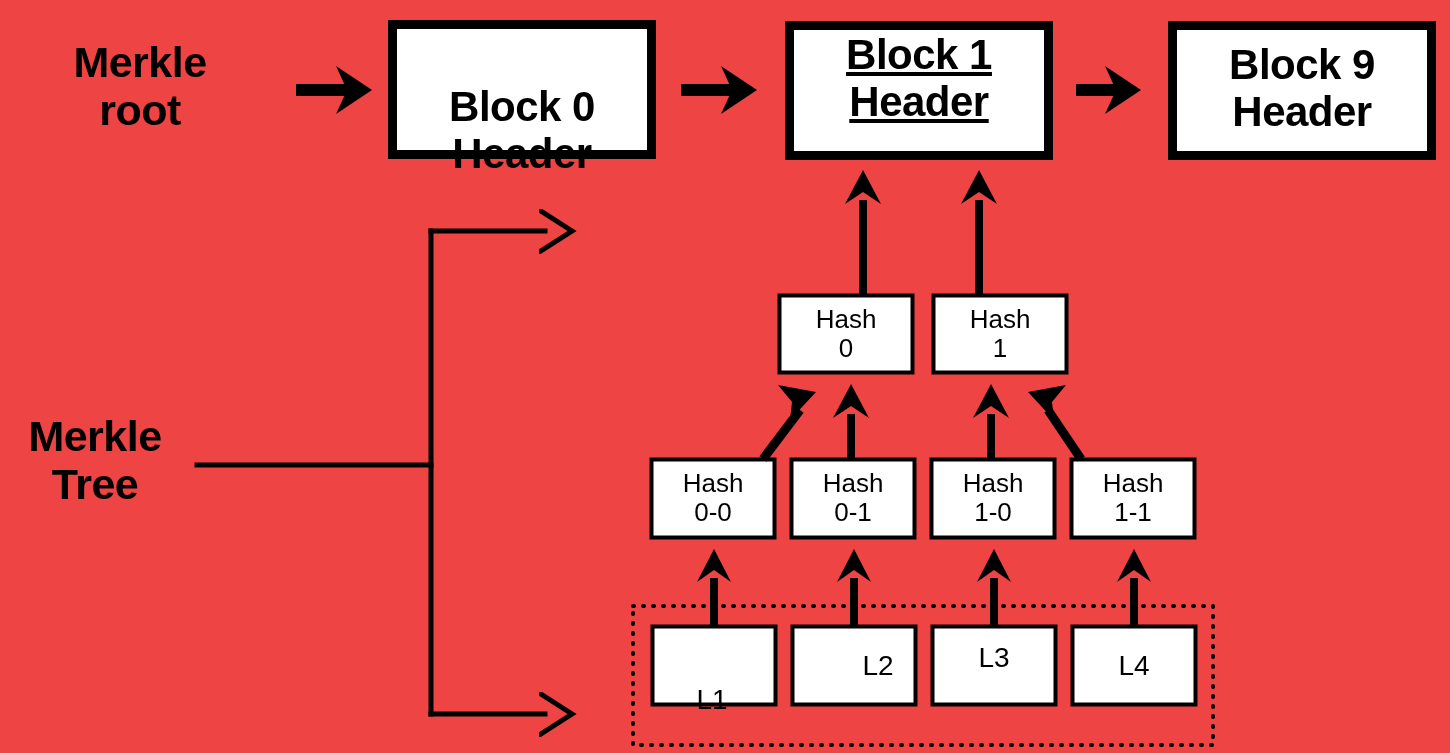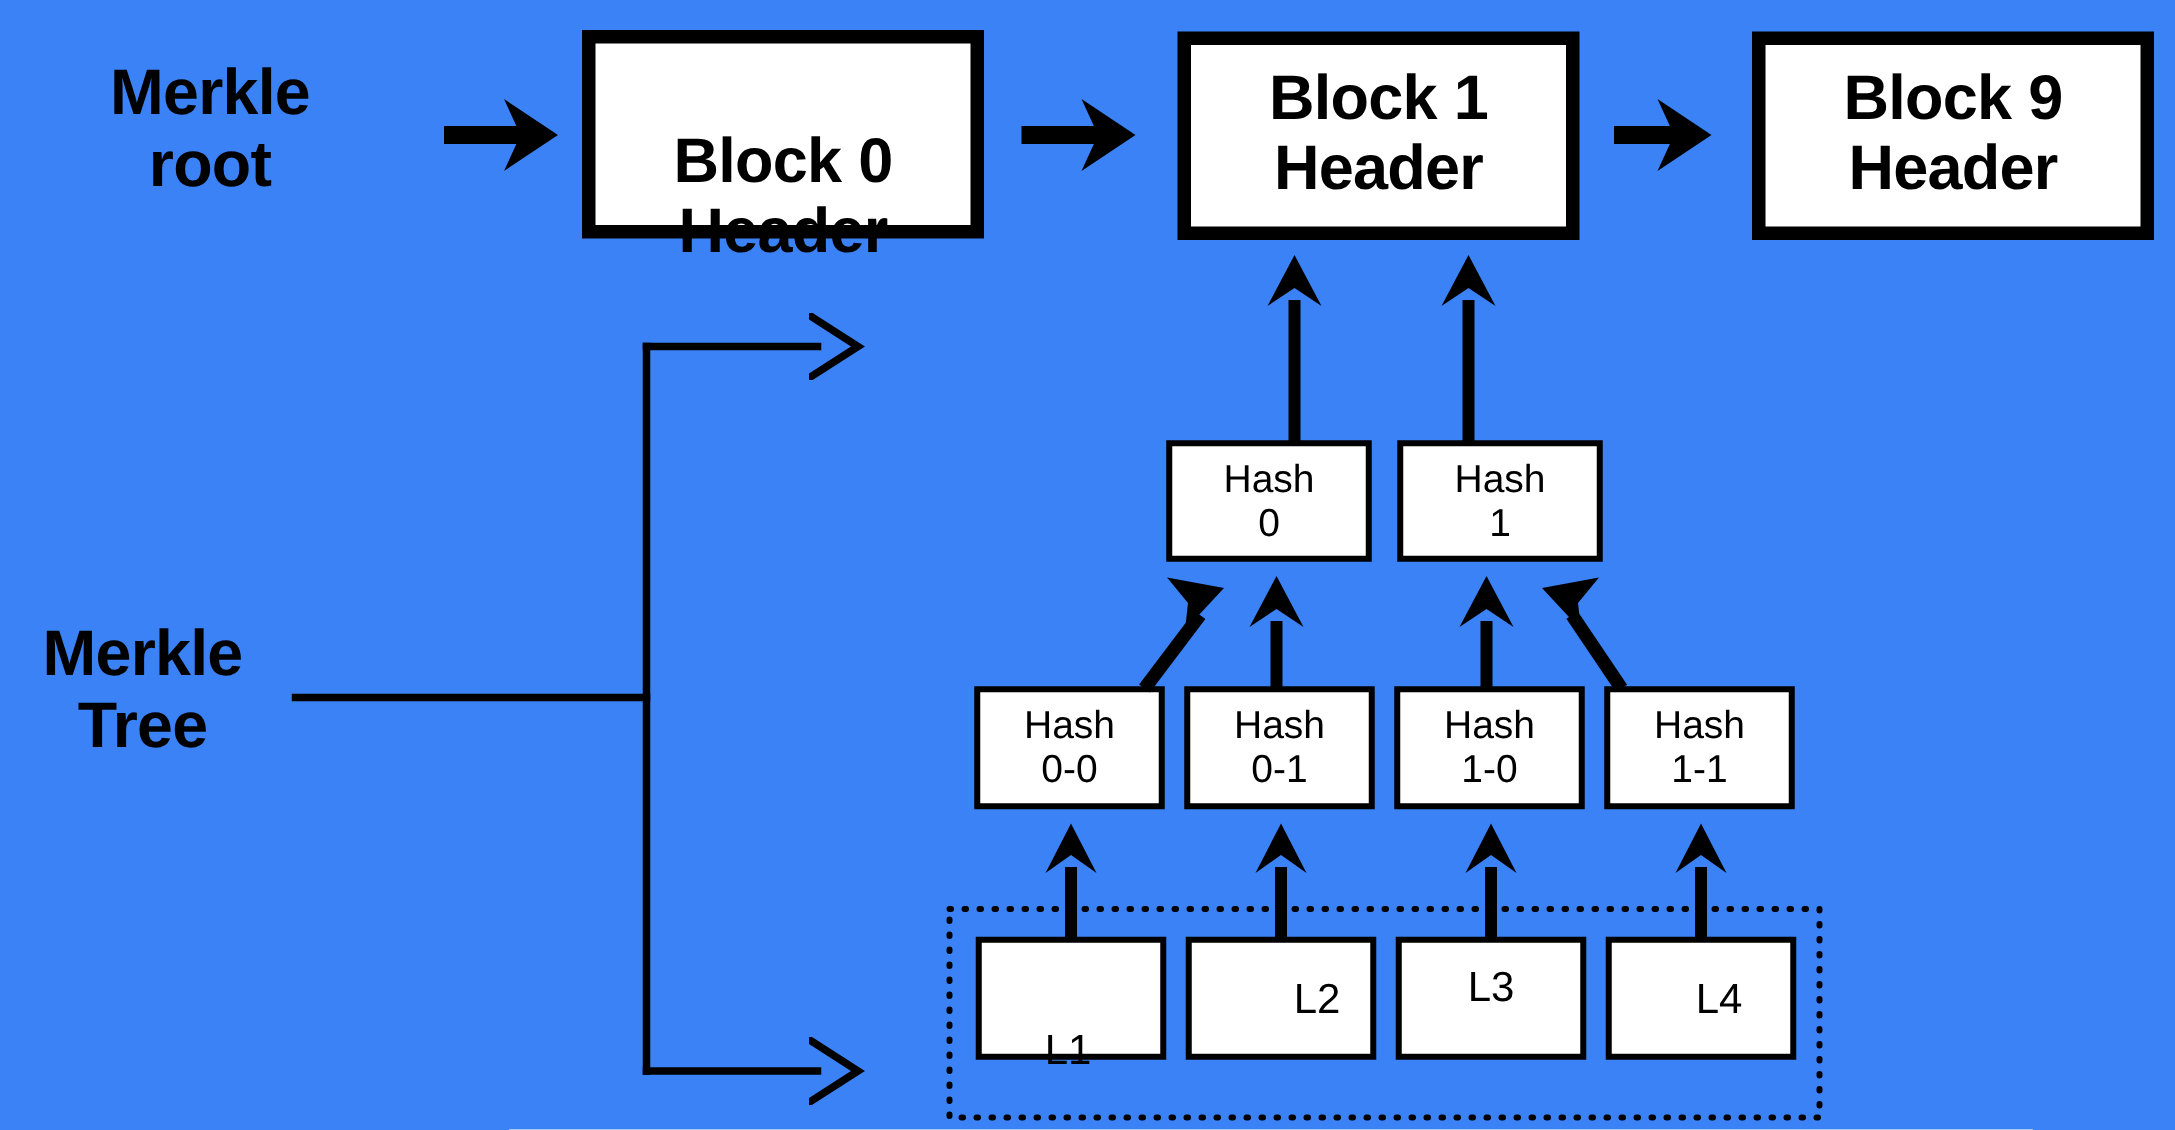--- a/index.html
+++ b/index.html
@@ -8,21 +8,21 @@
     background: #ffffff;
   }
   body {
     font-family: "Liberation Sans", sans-serif;
     color: #000000;
   }
   #canvas {
     position: relative;
     width: 1450px;
     height: 753px;
-    background: #3b82f6;
+    background: #ef4444;
     overflow: hidden;
   }
   #diagram-svg {
     position: absolute;
     left: 0;
     top: 0;
     width: 1450px;
     height: 753px;
   }
   .lbl {
@@ -156,21 +156,21 @@
   </svg>
 
   <div class="lbl bold-label" style="left:20px; top:38px; width:240px;">Merkle
 root</div>
 
   <div class="lbl bold-label" style="left:0px; top:412px; width:190px;">Merkle
 Tree</div>
 
   <div class="lbl header-label" style="left:392px; top:40px; width:260px;margin-top:43px;">Block 0
 Header</div>
-  <div class="lbl header-label" style="left:789px; top:41px; width:260px;">Block 1
+  <div class="lbl header-label" style="left:789px; top:31px; width:260px;text-decoration:underline;">Block 1
 Header</div>
   <div class="lbl header-label" style="left:1172px; top:41px; width:260px;">Block 9
 Header</div>
 
   <div class="lbl hash-label" style="left:779px; top:305px; width:134px;">Hash
 0</div>
   <div class="lbl hash-label" style="left:933px; top:305px; width:134px;">Hash
 1</div>
 
   <div class="lbl hash-label" style="left:651px; top:469px; width:124px;">Hash
@@ -178,16 +178,16 @@
   <div class="lbl hash-label" style="left:791px; top:469px; width:124px;">Hash
 0-1</div>
   <div class="lbl hash-label" style="left:931px; top:469px; width:124px;">Hash
 1-0</div>
   <div class="lbl hash-label" style="left:1071px; top:469px; width:124px;">Hash
 1-1</div>
 
   <div class="lbl leaf-label" style="left:652px; top:684px; width:120px;">L1</div>
   <div class="lbl leaf-label" style="left:792px; top:650px; width:124px;padding-left:24px;">L2</div>
   <div class="lbl leaf-label" style="left:932px; top:642px; width:124px;">L3</div>
-  <div class="lbl leaf-label" style="left:1072px; top:650px; width:124px;margin-left:12px;">L4</div>
+  <div class="lbl leaf-label" style="left:1072px; top:650px; width:124px;">L4</div>
 
 
 </div>
 
 </body></html>

